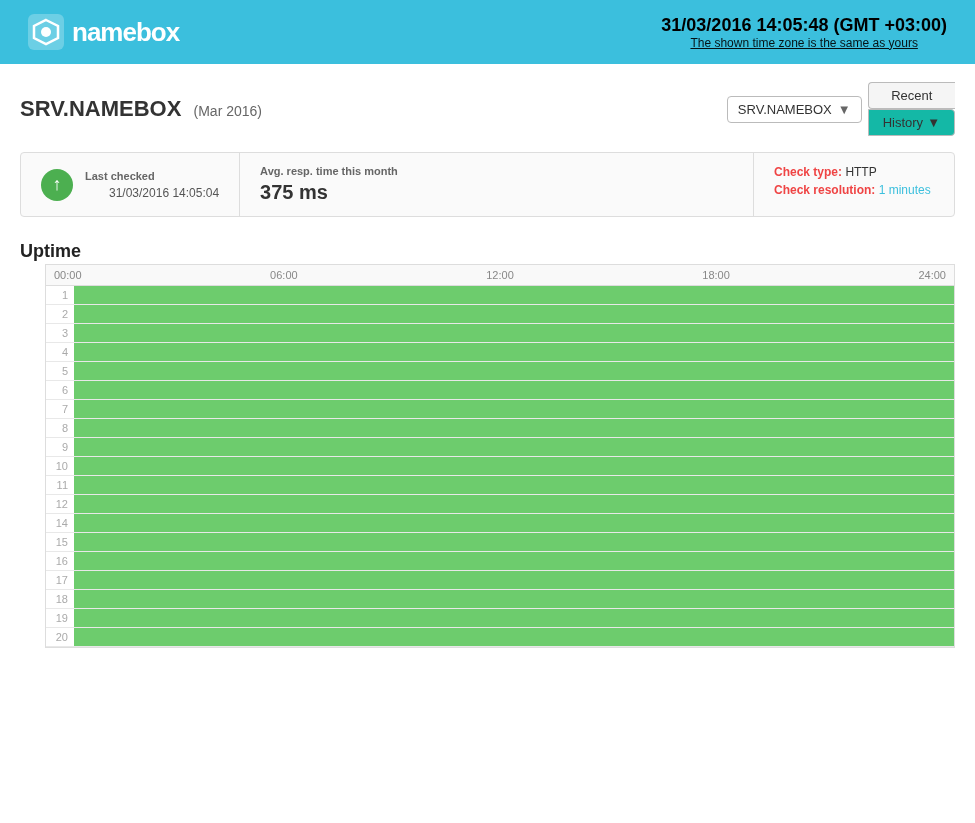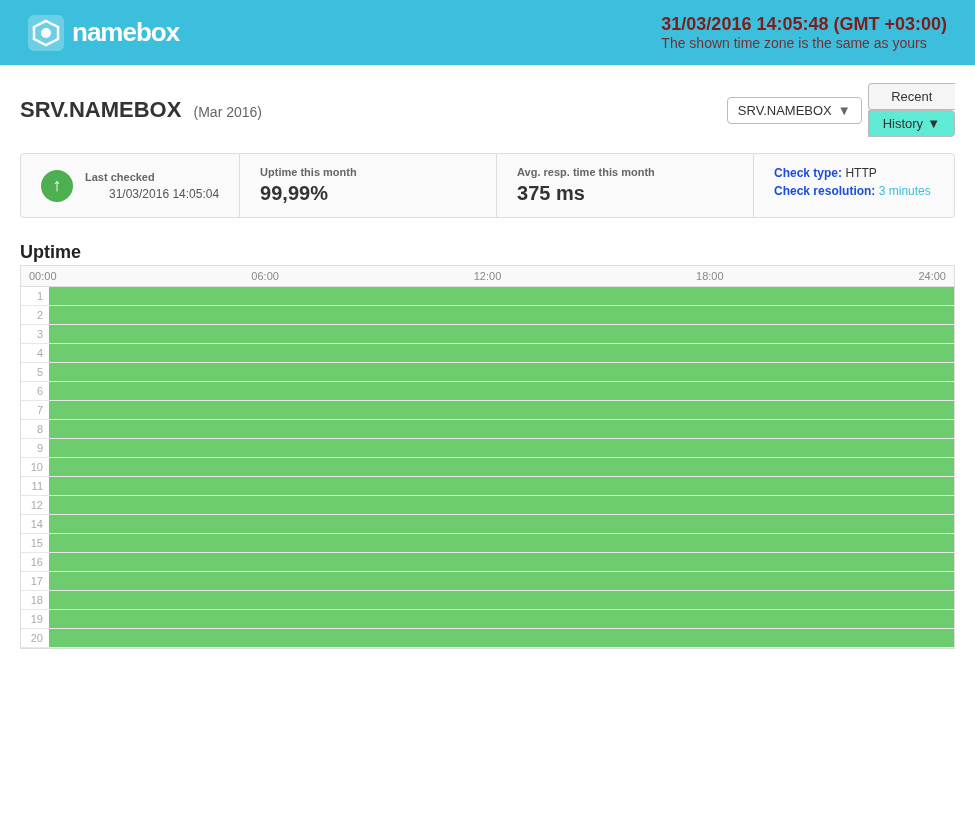--- a/index.html
+++ b/index.html
@@ -22,30 +22,31 @@
       width: 36px;
       height: 36px;
     }
     .logo-text {
       color: #fff;
       font-size: 26px;
       font-weight: bold;
       letter-spacing: -1px;
     }
     .header-time {
-      text-align: left;
-      color: #7f1d1d;
+      text-align: center;
+      color: #000000;
     }
     .header-time .datetime {
       font-size: 18px;
       font-weight: bold;
     }
     .header-time .timezone {
-      font-size: 14px;
+      font-size: 12px;
       opacity: 0.9;
+      text-decoration: underline;
     }
 
     
     .page-content {
       padding: 18px 20px;
     }
 
     
     .title-bar {
       display: flex;
@@ -86,21 +87,21 @@
     .btn {
       padding: 5px 14px;
       border: 1px solid #bbb;
       border-radius: 4px;
       background: #f5f5f5;
       cursor: pointer;
       font-size: 13px;
       color: #333;
     }
     .btn.active {
-      background: #5eead4;
+      background: #14b8a6;
     }
     .btn-group {
       display: flex;
       flex-direction: column;
     }
     .btn-group .btn:not(:last-child) {
       border-right: none;
       border-radius: 4px 0 0 4px;
     }
     .btn-group .btn:last-child {
@@ -166,41 +167,42 @@
     .check-type-section {
       padding: 12px 20px;
       flex: 0 0 auto;
       min-width: 200px;
     }
     .check-row {
       margin-bottom: 4px;
       font-size: 12px;
     }
     .check-row .label {
-      color: #1d4ed8;
+      color: #ef4444;
       font-weight: bold;
     }
     .check-row .value {
       color: #333;
     }
     .check-row .value.link {
       color: #3bbfdd;
     }
 
     
     .section-title {
       font-size: 18px;
       font-weight: bold;
       margin-bottom: 2px;
       color: #222;
     }
 
     .chart-container {
       border: 1px solid #ddd;
       background: #fff;
+      margin-left: 25px;
     }
 
     .chart-header {
       display: flex;
       justify-content: space-between;
       padding: 4px 8px;
       border-bottom: 1px solid #ddd;
       background: #f9f9f9;
     }
     .chart-header-label {
@@ -287,35 +289,31 @@
 
   <div class="stats-bar">
     <div class="stat-item with-icon">
       <div class="uptime-icon">↑</div>
       <div>
         <div class="stat-label">Last checked</div>
         <div class="stat-date">31/03/2016 14:05:04</div>
       </div>
     </div>
     <div class="stat-item">
-      <div class="stat-label">Uptime this month</div>
-      <div class="stat-value">99,99%</div>
-    </div>
-    <div class="stat-item">
       <div class="stat-label">Avg. resp. time this month</div>
       <div class="stat-value">375 ms</div>
     </div>
     <div class="check-type-section">
       <div class="check-row">
         <span class="label">Check type:</span>
         <span class="value">HTTP</span>
       </div>
       <div class="check-row">
         <span class="label">Check resolution:</span>
-        <span class="value link">3 minutes</span>
+        <span class="value link">1 minutes</span>
       </div>
     </div>
   </div>
 
   <div class="section-title">Uptime</div>
 
   <div class="chart-container">
 
     <div class="chart-header">
       <span class="chart-header-label">00:00</span>

